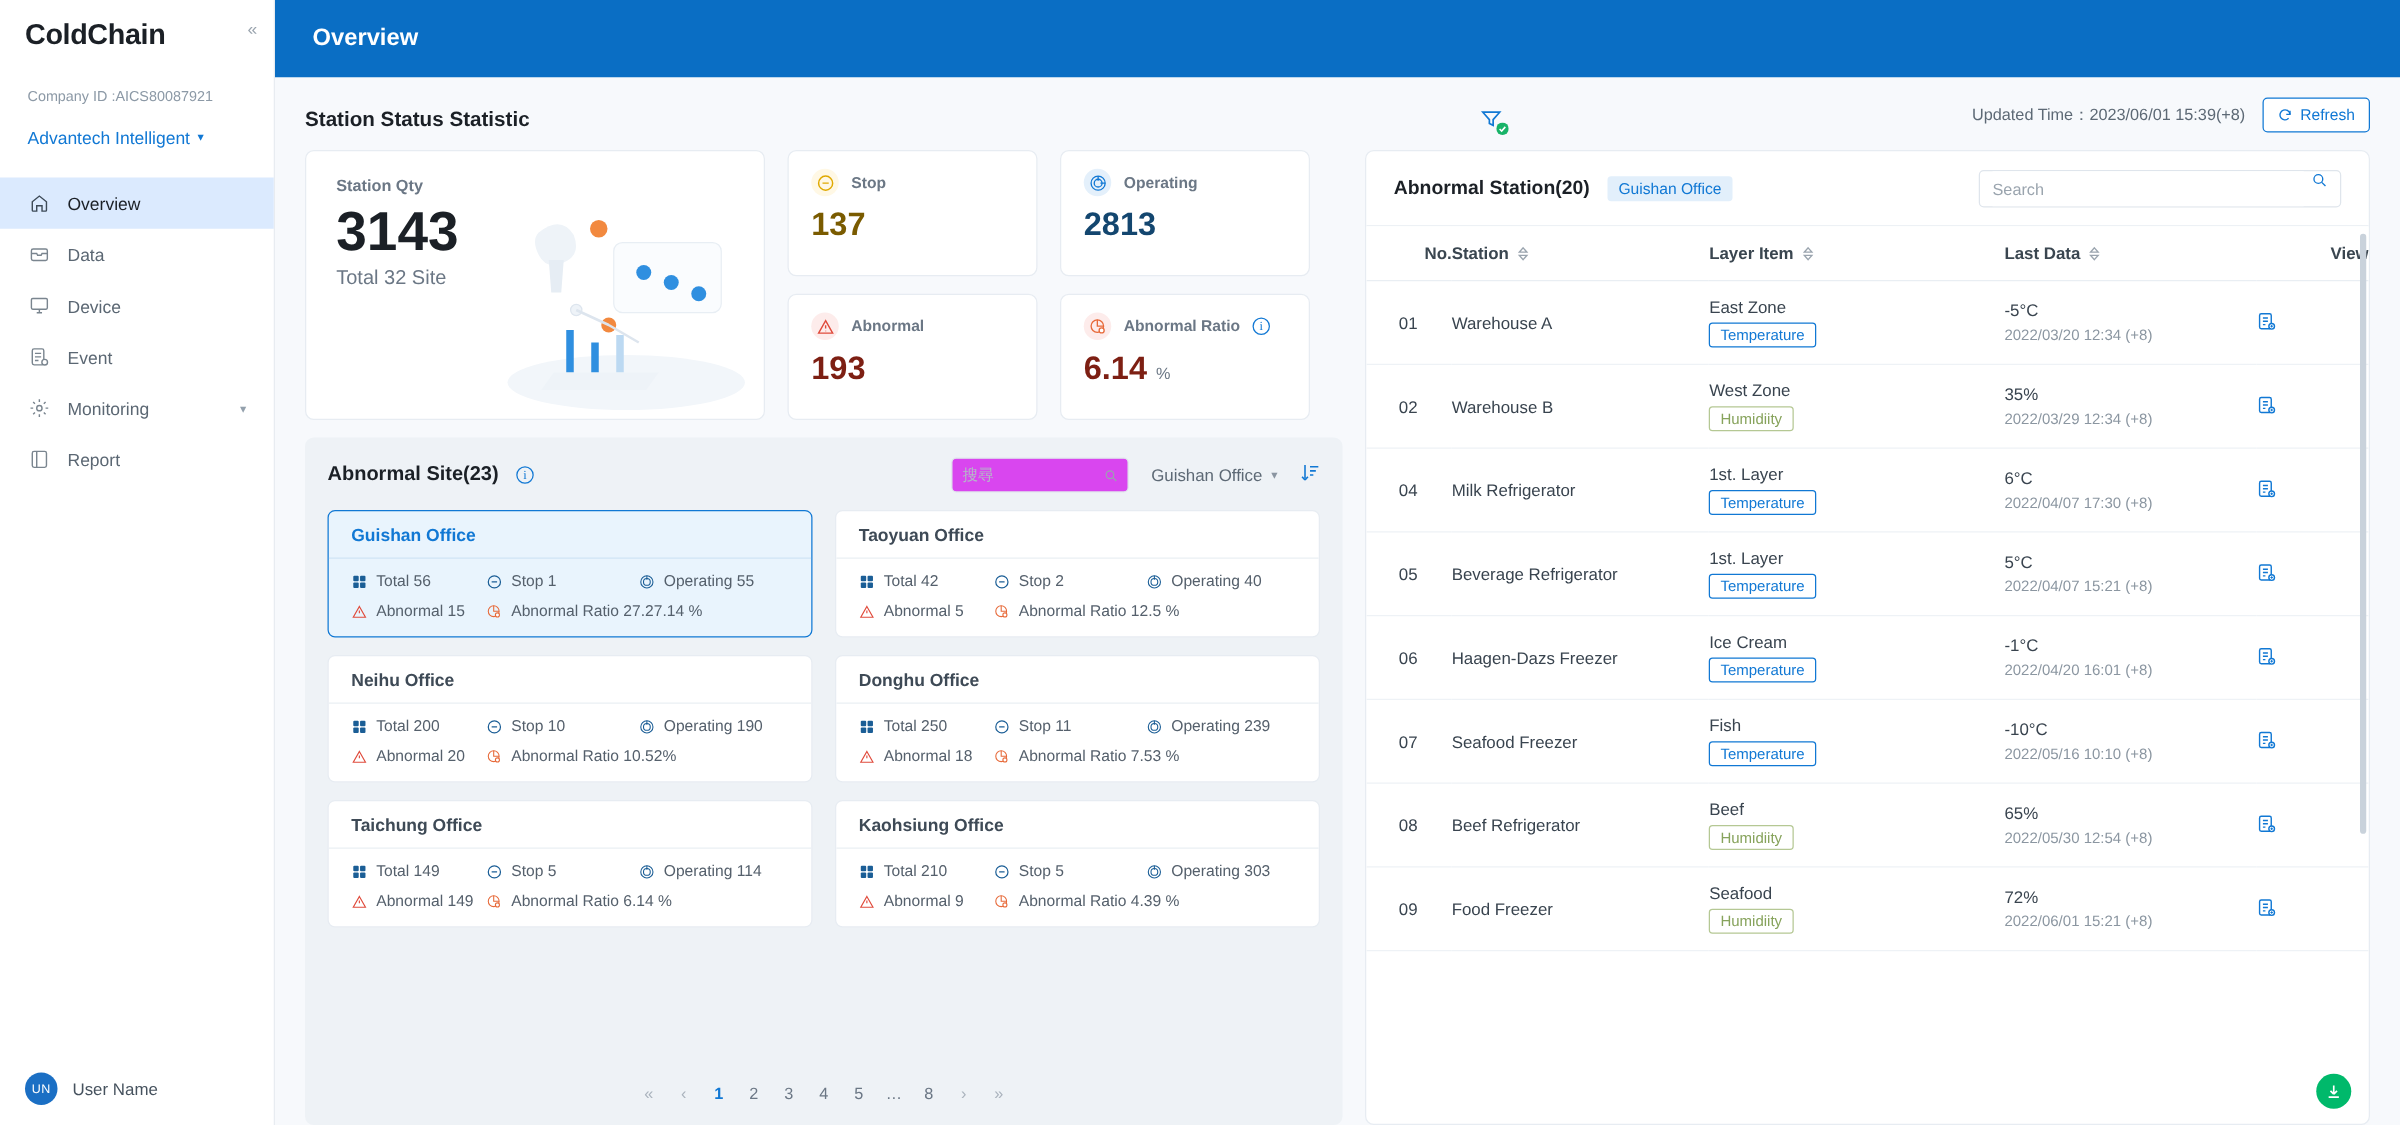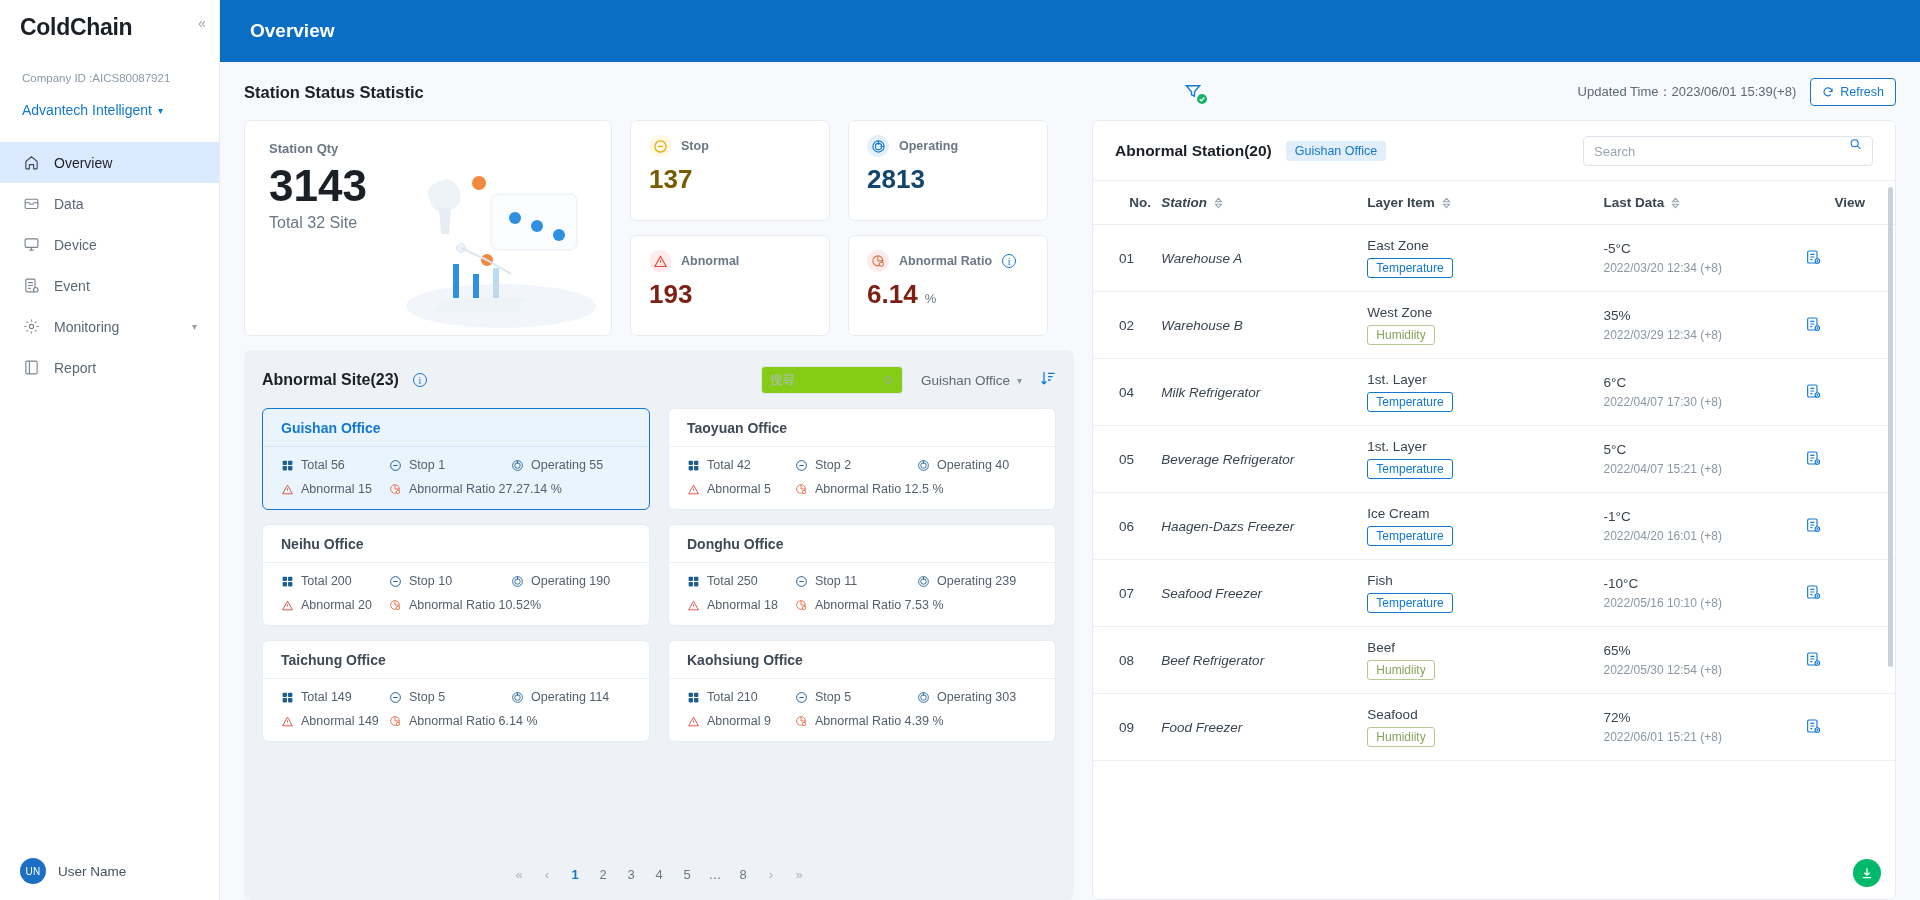--- a/index.html
+++ b/index.html
@@ -58,21 +58,21 @@
   .main { flex: 1; height: 900px; display: flex; flex-direction: column; min-width: 0; }
   .topbar {
     height: 62px; background: #0a6ec4; color: #fff;
     display: flex; align-items: center; padding: 0 30px;
     font-size: 19px; font-weight: bold; flex: none;
   }
   .content {
     flex: 1; background: #f7f9fc; padding: 16px 24px 0 24px; overflow: hidden;
     display: flex; flex-direction: column;
   }
-  .sec-head { display: flex; align-items: center; margin-bottom: 14px; }
+  .sec-head { display: flex; align-items: flex-end; margin-bottom: 14px; }
   .sec-title { font-size: 16.5px; font-weight: bold; color: #1b2026; }
   .filter-ico { margin-left: 760px; position: relative; width: 20px; height: 20px; cursor: pointer; }
   .updated {
     margin-left: auto; display: flex; align-items: center; gap: 14px;
     font-size: 13px; color: #5d6975;
   }
   .refresh-btn {
     border: 1px solid #1178d4; color: #1178d4; background: #fff;
     border-radius: 4px; height: 28px; padding: 0 11px; font-size: 12.5px;
     display: flex; align-items: center; gap: 6px; cursor: pointer;
@@ -124,21 +124,21 @@
 
   
   .site-panel {
     background: #eef2f6; border-radius: 7px; padding: 16px 18px 0 18px;
     flex: 1; min-height: 0; display: flex; flex-direction: column;
   }
   .site-head { display: flex; align-items: center; gap: 14px; margin-bottom: 14px; }
   .site-title { font-size: 16px; font-weight: bold; color: #1b2026; }
   .site-tools { margin-left: auto; display: flex; align-items: center; gap: 18px; }
   .srch {
-    width: 142px; height: 28px; background: #84cc16; border: 1px solid #dfe5ec; border-radius: 4px;
+    width: 142px; height: 28px; background: #d946ef; border: 1px solid #dfe5ec; border-radius: 4px;
     display: flex; align-items: center; padding: 0 8px; gap: 4px;
   }
   .srch input {
     border: none; outline: none; width: 100%; font-size: 12.5px; color: #333;
     font-family: "Liberation Sans", sans-serif; background: transparent;
   }
   .srch input::placeholder { color: #b3bcc6; }
   .office-sel { font-size: 13.5px; color: #5d6975; display: flex; align-items: center; gap: 7px; cursor: pointer; }
   .sort-ico { cursor: pointer; }
 
@@ -189,30 +189,30 @@
     display: flex; padding: 0 10px; gap: 6px;
   }
   .tbl-srch input {
     border: none; outline: none; width: 100%; font-size: 13px;
     font-family: "Liberation Sans", sans-serif;
   }
   .tbl-srch input::placeholder { color: #9aa4ae; }
 
   table { width: 100%; border-collapse: collapse; table-layout: fixed; }
   thead th {
-    text-align: center; font-size: 13.5px; color: #3a4650; font-weight: bold;
+    text-align: right; font-size: 13.5px; color: #3a4650; font-weight: bold;
     padding: 14px 0 14px 0; border-bottom: 1px solid #e9eef3; background: #fff;
   }
   .th-in { display: flex; align-items: center; gap: 7px; }
   tbody td {
     padding: 13px 0; border-bottom: 1px solid #eef2f6; font-size: 13.5px; color: #39444f;
     vertical-align: middle;
   }
   .c-no  { width: 68px;  padding-left: 26px !important; }
-  .c-st  { width: 205px; font-style: italic; }
+  .c-st  { width: 205px; }
   .c-mi  { width: 235px; }
   .c-ld  { width: 200px; }
   .c-vw  { width: 90px; }
   .zone { font-size: 13.5px; color: #39444f; }
   .badge {
     display: inline-block; margin-top: 5px; font-size: 12px;
     padding: 2px 8px; border-radius: 3px; border: 1px solid;
   }
   .b-temp { color: #1178d4; border-color: #1178d4; }
   .b-hum  { color: #87a35c; border-color: #b5c894; }

